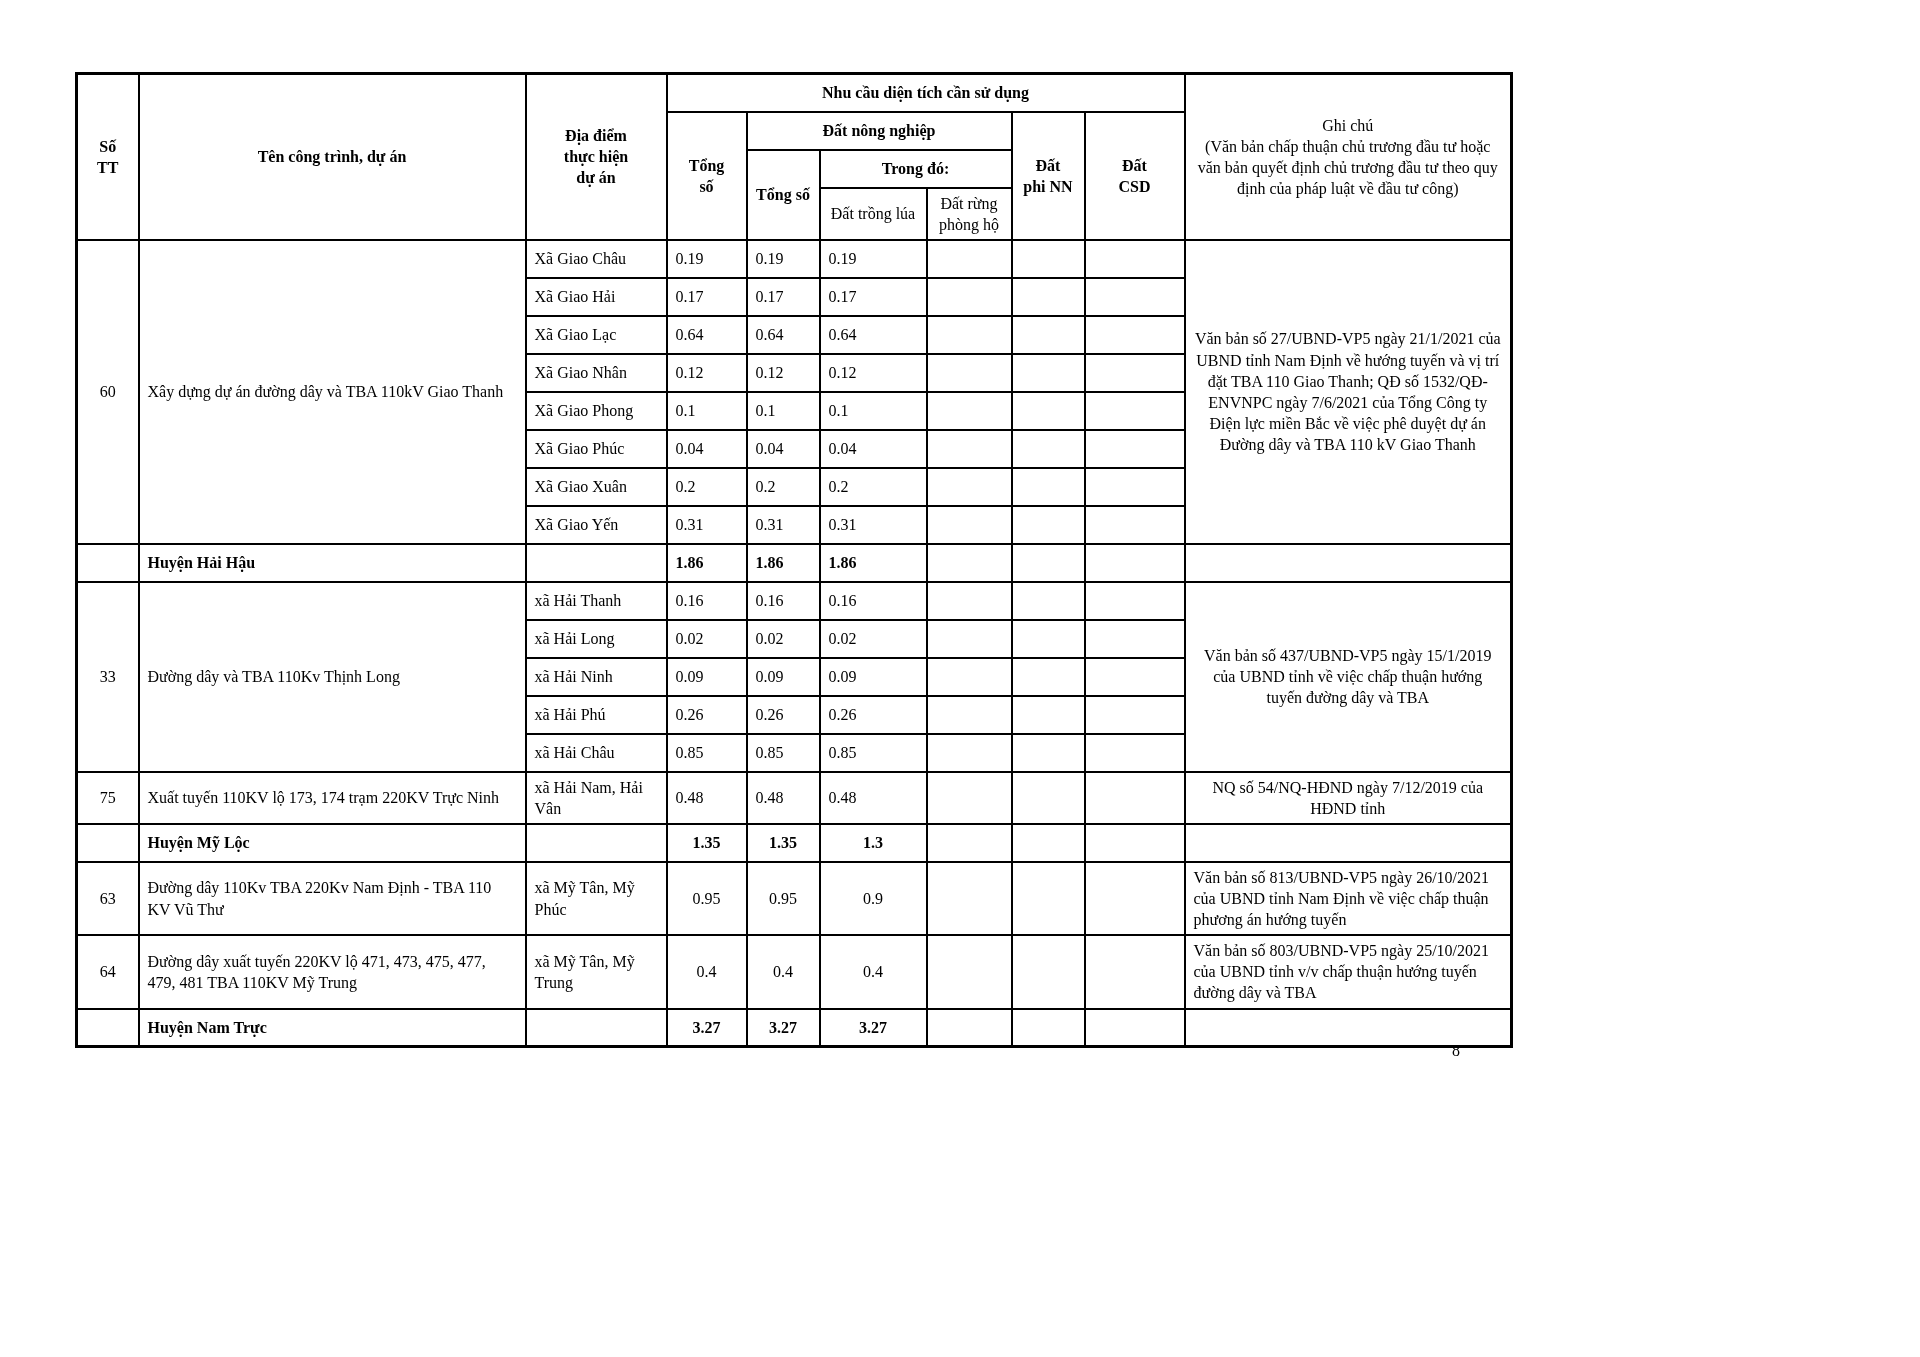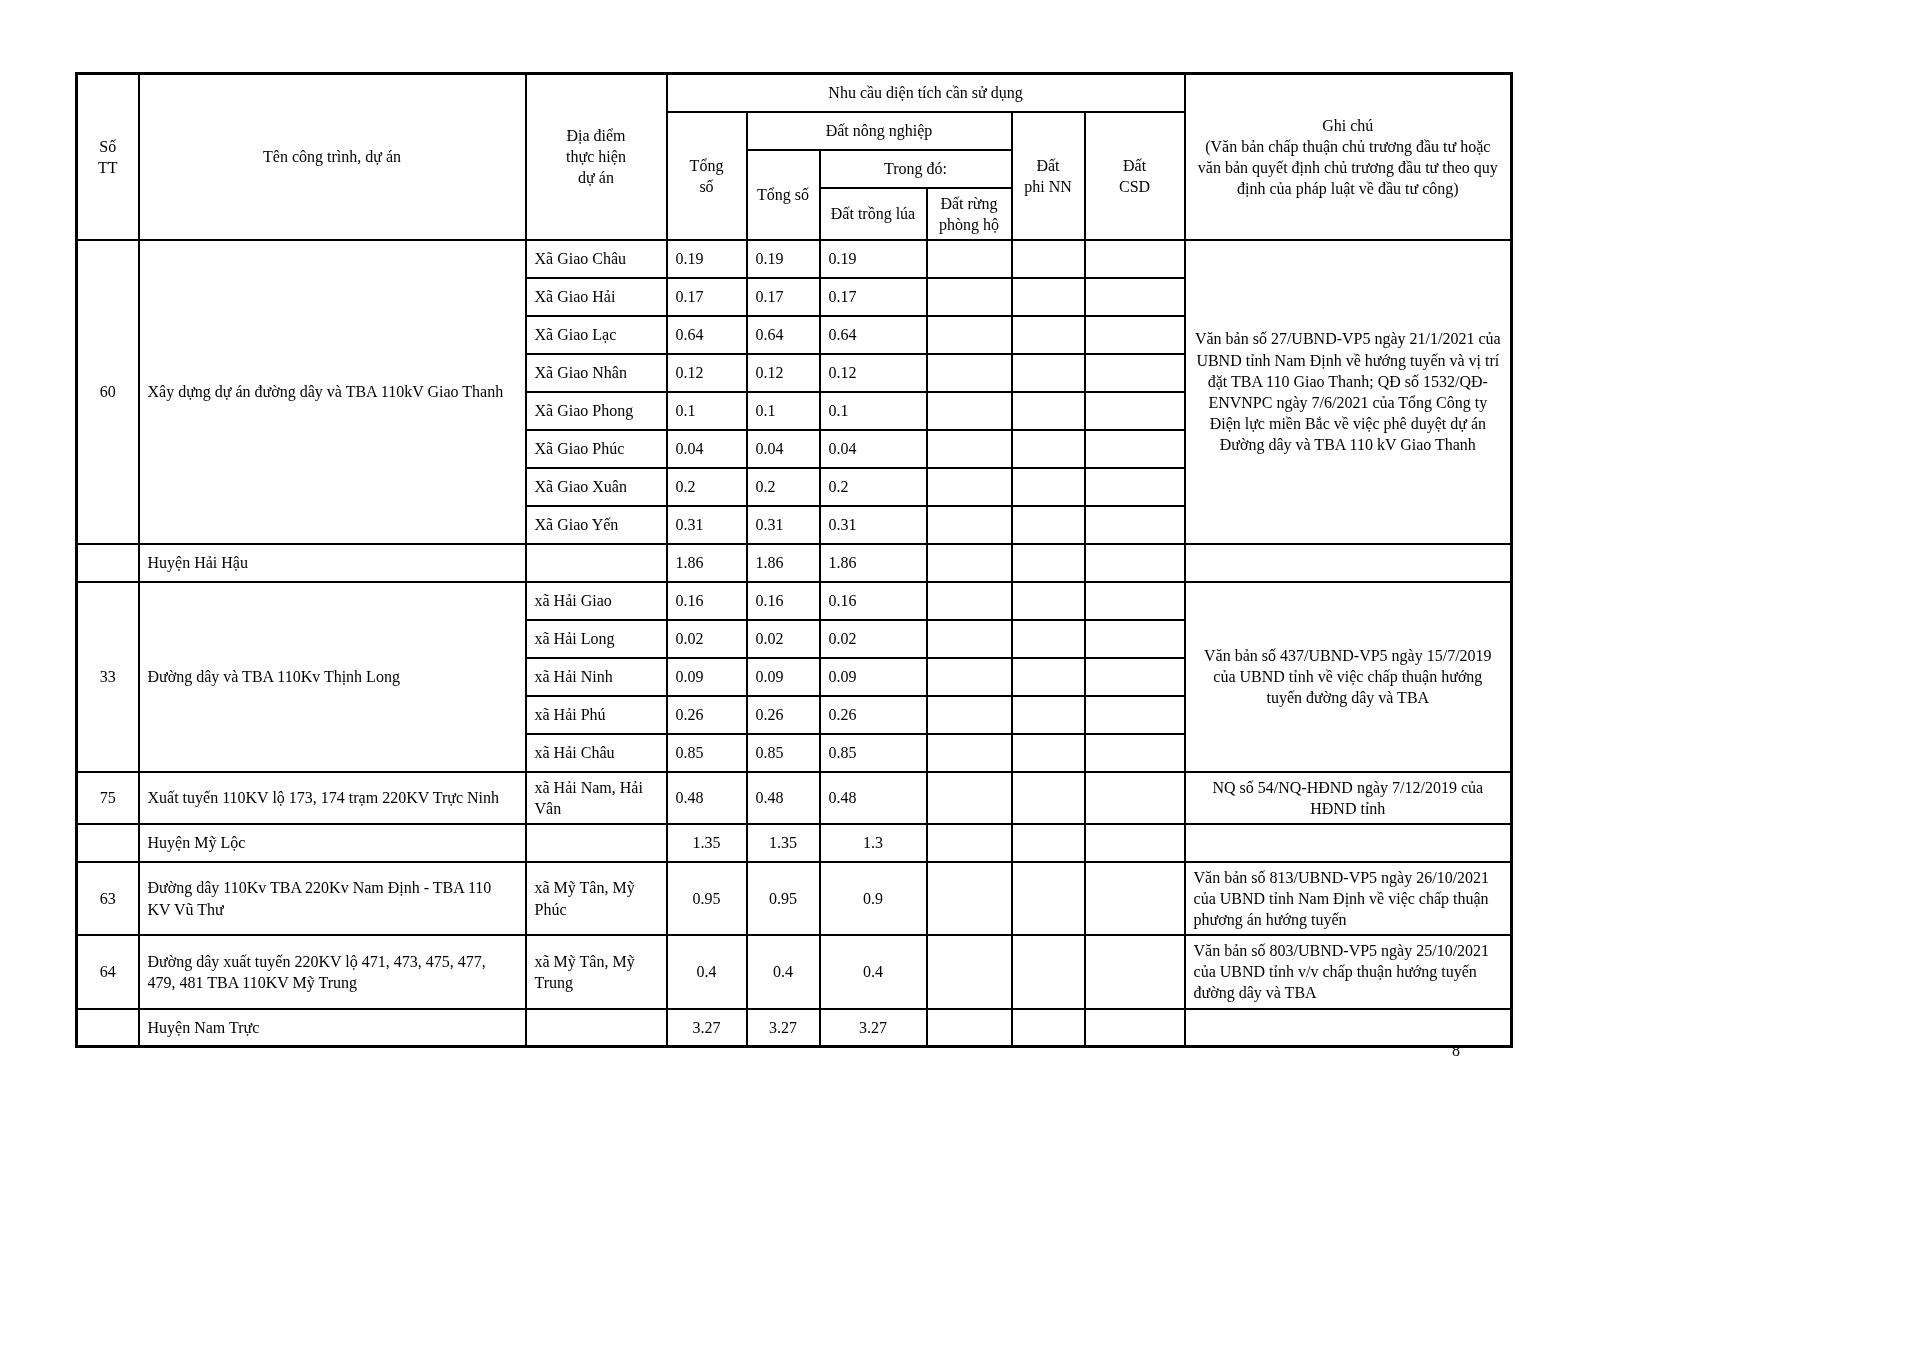--- a/index.html
+++ b/index.html
@@ -19,21 +19,21 @@
     font-size:16px; line-height:1.32;
     vertical-align:middle;
     white-space:pre-line;
     overflow:hidden;
     word-wrap:break-word;
   }
   table.land tr { height:38px; }
   td.center { text-align:center; }
   td.left   { text-align:left;margin-left:26px; }
   td.right  { text-align:left; padding-right:6px; }
-  td.b      { font-weight:normal; }
+  td.b      { font-weight:bold; }
   .pageno {
     position:absolute; left:1452px; top:1042px;
     font-size:16px;
   }
 </style>
 </head>
 <body>
 
 <div class="sheet">
   <table class="land">
@@ -162,28 +162,28 @@
           <td class="b right">1.86</td>
           <td class="b right">1.86</td>
           <td class="center"></td>
           <td class="center"></td>
           <td class="center"></td>
           <td class="center"></td>
         </tr>
         <tr>
           <td rowspan="5" class="center">33</td>
           <td rowspan="5" class="left">Đường dây và TBA 110Kv Thịnh Long</td>
-          <td class="left">xã Hải Giao</td>
+          <td class="left">xã Hải Thanh</td>
           <td class="right">0.16</td>
           <td class="right">0.16</td>
           <td class="right">0.16</td>
           <td class="center"></td>
           <td class="center"></td>
           <td class="center"></td>
-          <td rowspan="5" class="center">Văn bản số 437/UBND-VP5 ngày 15/7/2019 của UBND tỉnh về việc chấp thuận hướng tuyến đường dây và TBA</td>
+          <td rowspan="5" class="center">Văn bản số 437/UBND-VP5 ngày 15/1/2019 của UBND tỉnh về việc chấp thuận hướng tuyến đường dây và TBA</td>
         </tr>
         <tr>
           <td class="left">xã Hải Long</td>
           <td class="right">0.02</td>
           <td class="right">0.02</td>
           <td class="right">0.02</td>
           <td class="center"></td>
           <td class="center"></td>
           <td class="center"></td>
         </tr>

